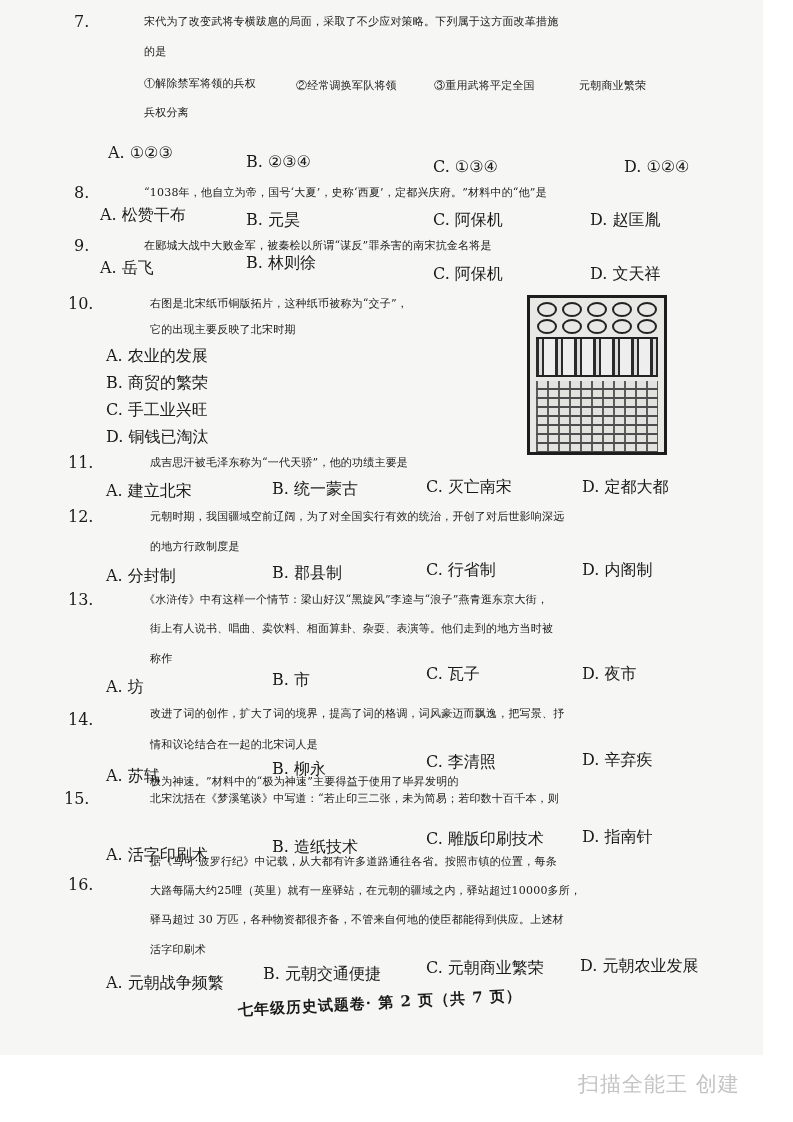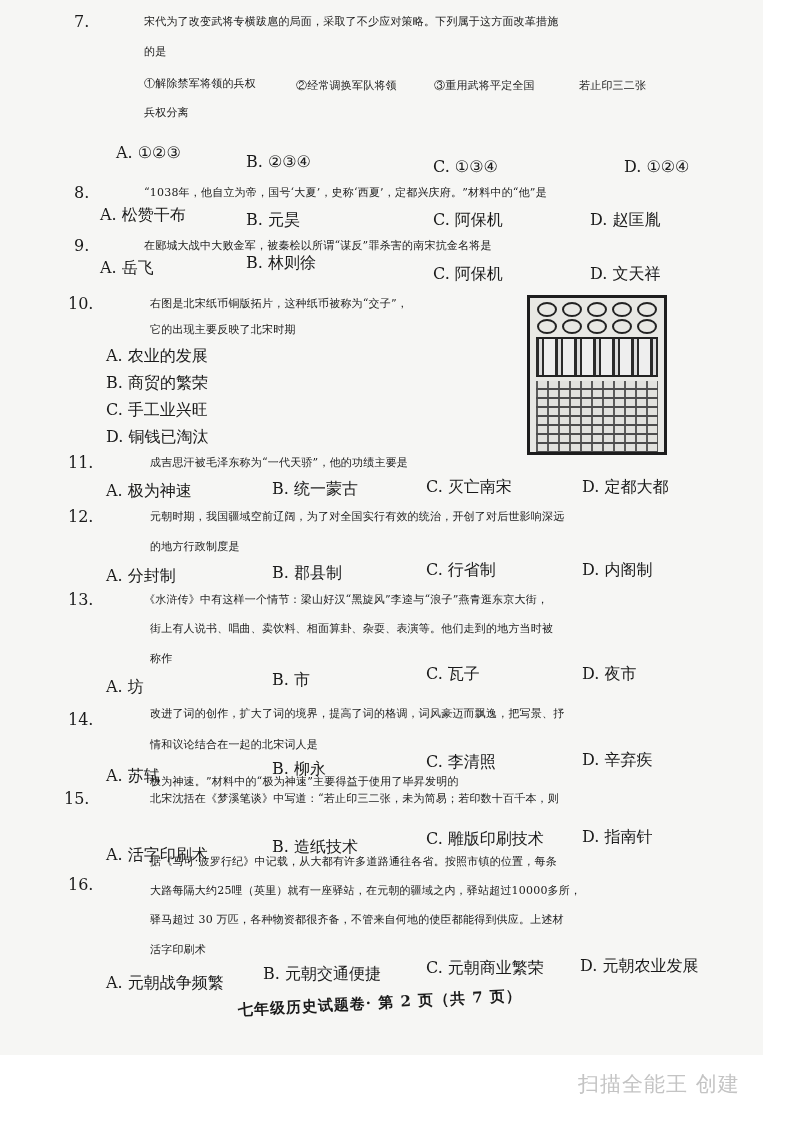--- a/index.html
+++ b/index.html
@@ -39,23 +39,23 @@
 
 <div class="page">
 
   <div>
     <span class="qnum" style="left:74px;top:12px">7.</span>
     <span class="line" style="left:100px;top:12px">宋代为了改变武将专横跋扈的局面，采取了不少应对策略。下列属于这方面改革措施</span>
     <span class="line" style="left:100px;top:42px">的是</span>
     <span class="line" style="left:100px;top:74px">①解除禁军将领的兵权</span>
     <span class="line" style="left:252px;top:76px">②经常调换军队将领</span>
     <span class="line" style="left:390px;top:76px">③重用武将平定全国</span>
-    <span class="line" style="left:535px;top:76px">若止印三二张</span>
+    <span class="line" style="left:535px;top:76px">元朝商业繁荣</span>
     <span class="line" style="left:100px;top:103px">兵权分离</span>
-    <span class="opt" style="left:116px;top:143px">A. ①②③</span>
+    <span class="opt" style="left:108px;top:143px">A. ①②③</span>
     <span class="opt" style="left:246px;top:152px">B. ②③④</span>
     <span class="opt" style="left:433px;top:157px">C. ①③④</span>
     <span class="opt" style="left:624px;top:157px">D. ①②④</span>
   </div>
 
   <div>
     <span class="qnum" style="left:74px;top:183px">8.</span>
     <span class="line" style="left:100px;top:183px">“1038年，他自立为帝，国号‘大夏’，史称‘西夏’，定都兴庆府。”材料中的“他”是</span>
     <span class="opt" style="left:100px;top:205px">A. 松赞干布</span>
     <span class="opt" style="left:246px;top:210px">B. 元昊</span>
@@ -94,21 +94,21 @@
           <span class="coin"></span>
       </div>
       <div class="glyphs"></div>
       <div class="scene"></div>
     </div>
   </div>
 
   <div>
     <span class="qnum" style="left:68px;top:453px">11.</span>
     <span class="line" style="left:106px;top:453px">成吉思汗被毛泽东称为“一代天骄”，他的功绩主要是</span>
-    <span class="opt" style="left:106px;top:481px">A. 极为神速</span>
+    <span class="opt" style="left:106px;top:481px">A. 建立北宋</span>
     <span class="opt" style="left:272px;top:479px">B. 统一蒙古</span>
     <span class="opt" style="left:426px;top:477px">C. 灭亡南宋</span>
     <span class="opt" style="left:582px;top:477px">D. 定都大都</span>
   </div>
 
   <div>
     <span class="qnum" style="left:68px;top:507px">12.</span>
     <span class="line" style="left:106px;top:507px">元朝时期，我国疆域空前辽阔，为了对全国实行有效的统治，开创了对后世影响深远</span>
     <span class="line" style="left:106px;top:537px">的地方行政制度是</span>
     <span class="opt" style="left:106px;top:566px">A. 分封制</span>

